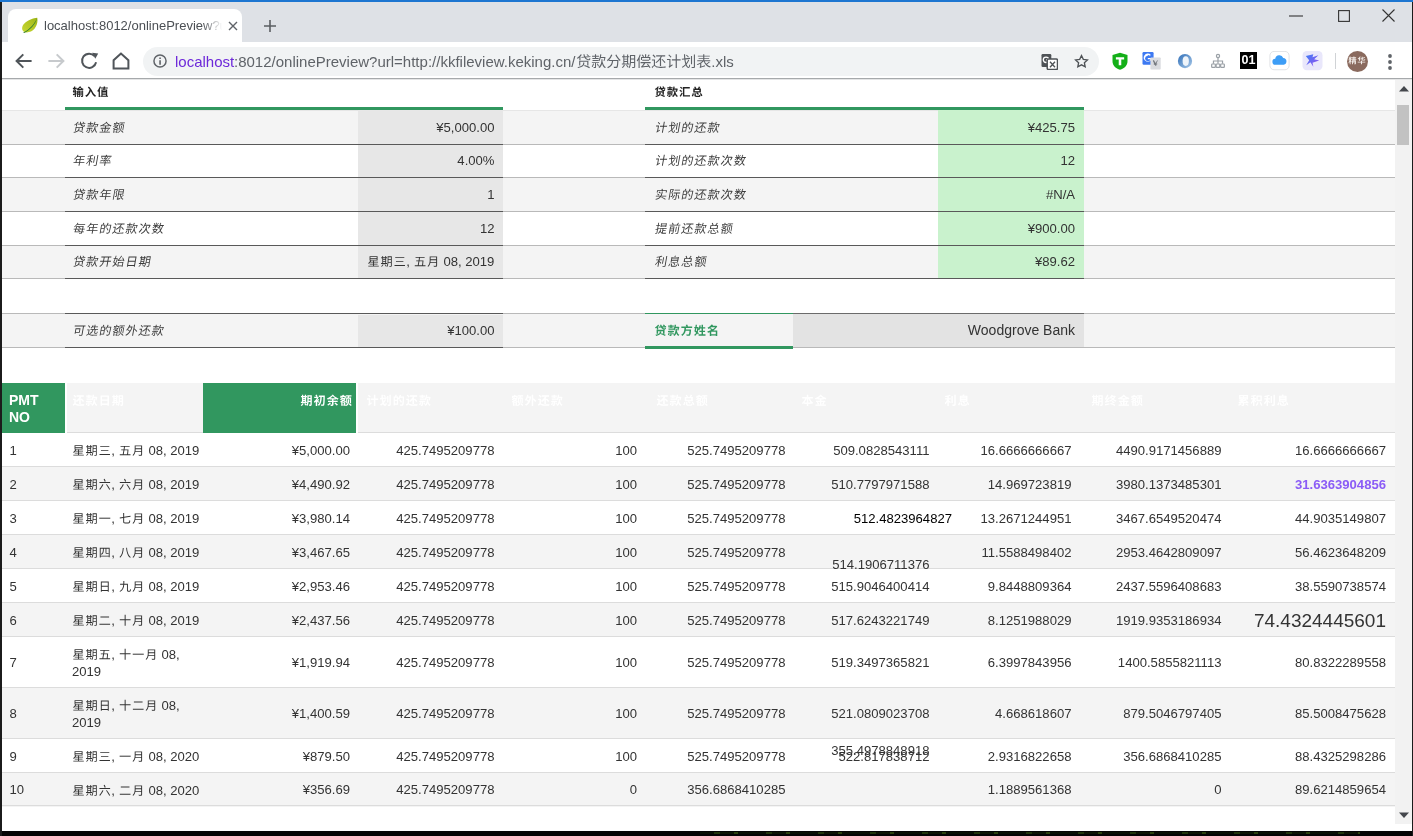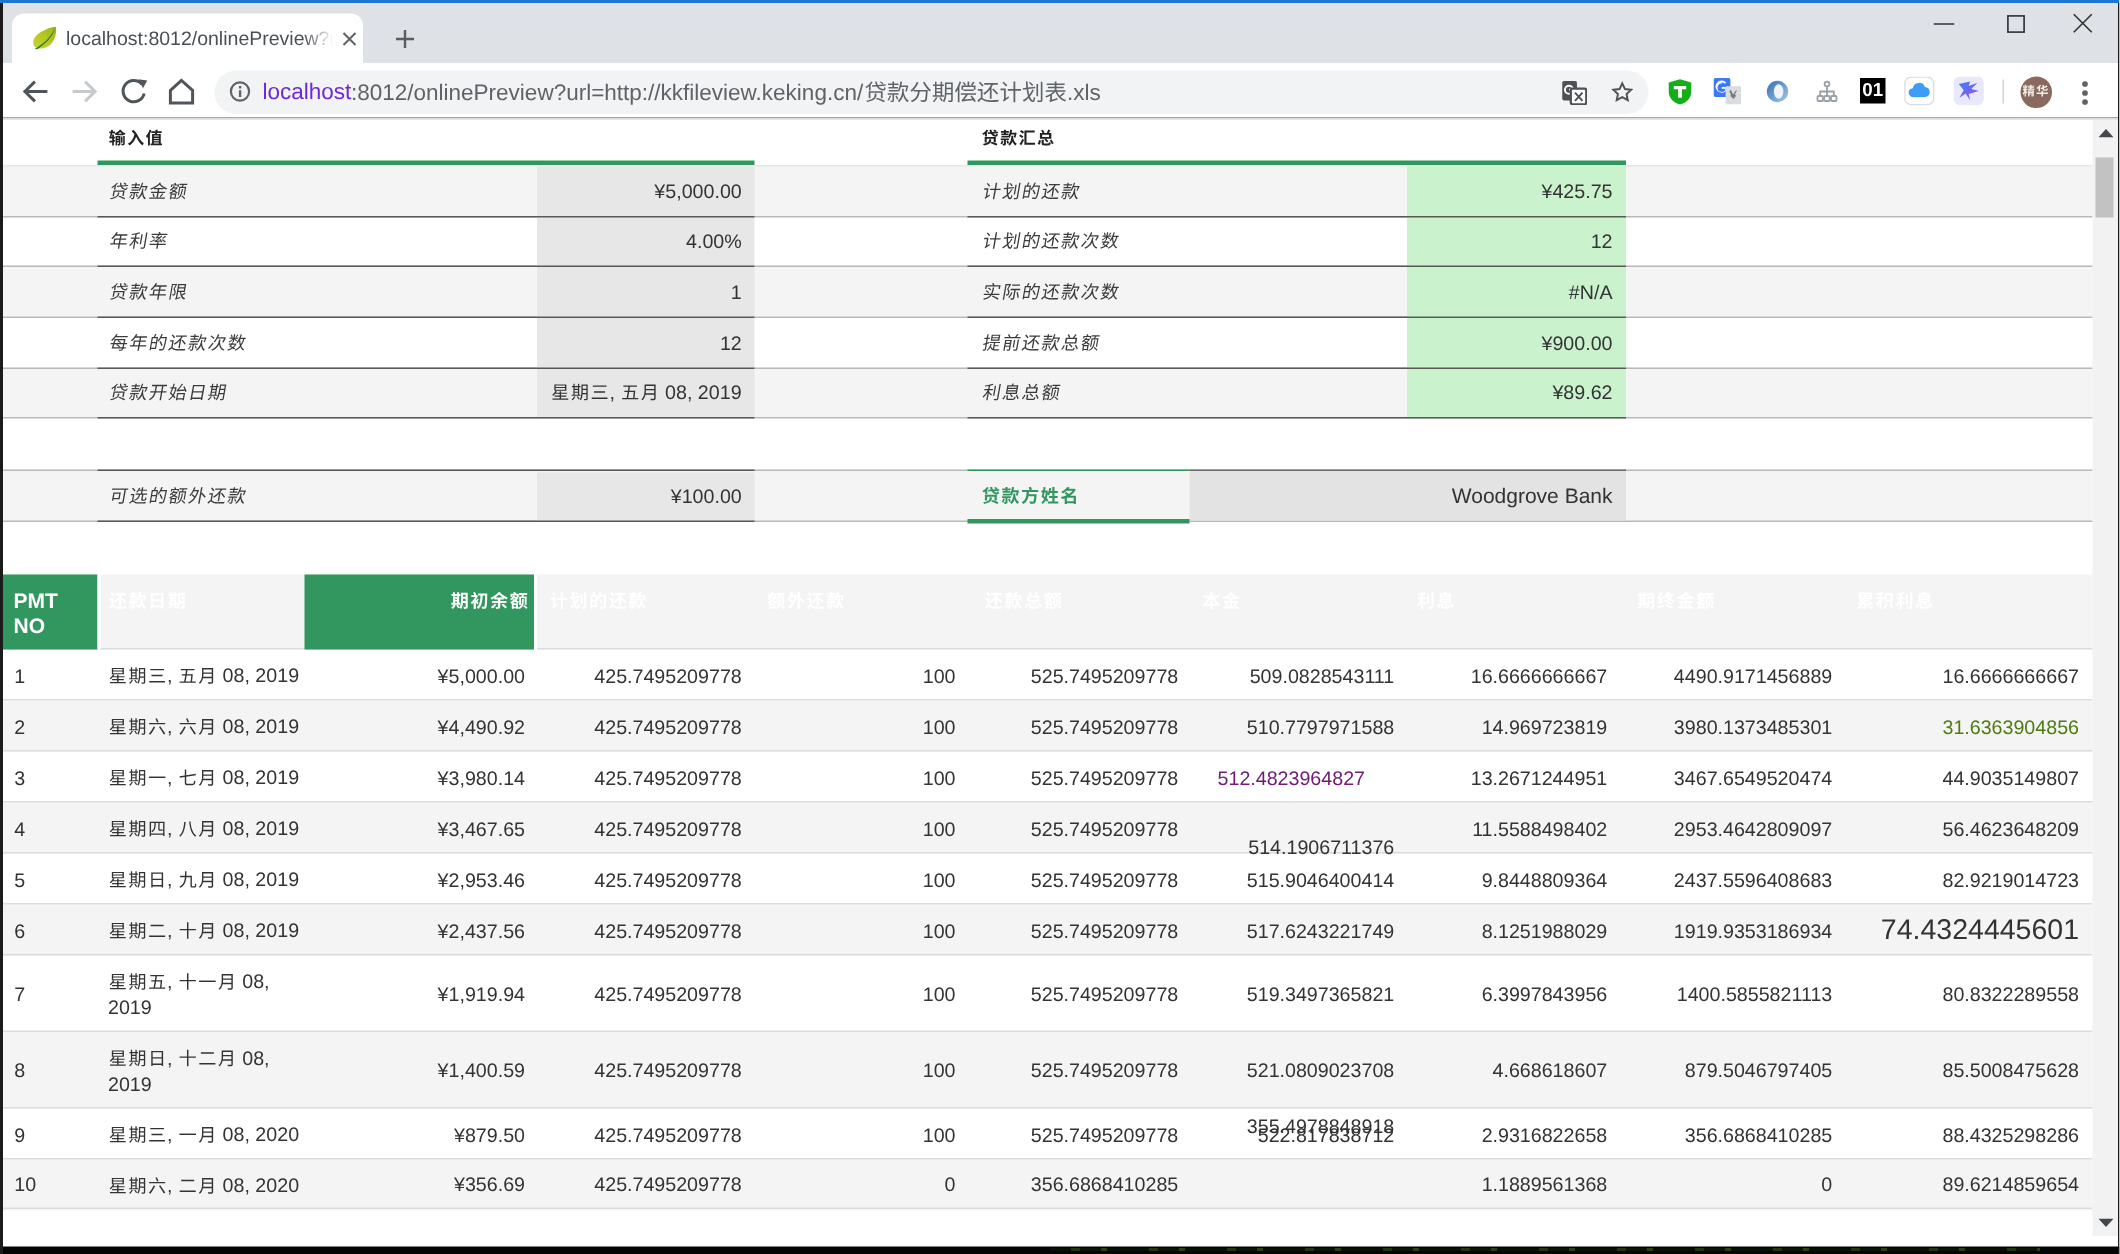--- a/index.html
+++ b/index.html
@@ -530,38 +530,38 @@
       <text x="72.78" y="0" font-size="13.1px">&nbsp;08,&nbsp;2019</text>
     </g>
   </svg>
 <div class="pa" style="right:1063.00px;top:477.70px;white-space:pre;text-align:right;font-size:13.1px;color:#333333;line-height:13.10px;">¥4,490.92</div>
 <div class="pa" style="right:918.50px;top:477.70px;white-space:pre;text-align:right;font-size:13.1px;color:#333333;line-height:13.10px;">425.7495209778</div>
 <div class="pa" style="right:776.00px;top:477.70px;white-space:pre;text-align:right;font-size:13.1px;color:#333333;line-height:13.10px;">100</div>
 <div class="pa" style="right:627.50px;top:477.70px;white-space:pre;text-align:right;font-size:13.1px;color:#333333;line-height:13.10px;">525.7495209778</div>
 <div class="pa" style="right:483.50px;top:477.70px;white-space:pre;text-align:right;font-size:13.1px;color:#333333;line-height:13.10px;">510.7797971588</div>
 <div class="pa" style="right:341.50px;top:477.70px;white-space:pre;text-align:right;font-size:13.1px;color:#333333;line-height:13.10px;">14.969723819</div>
 <div class="pa" style="right:191.50px;top:477.70px;white-space:pre;text-align:right;font-size:13.1px;color:#333333;line-height:13.10px;">3980.1373485301</div>
-<div class="pa" style="right:27.00px;top:477.70px;white-space:pre;text-align:center;font-size:13.1px;color:#4d7c0f;line-height:13.10px;">31.6363904856</div>
+<div class="pa" style="right:27.00px;top:477.70px;white-space:pre;text-align:center;font-size:13.1px;color:#8b5cf6;line-height:13.10px;font-weight:bold;">31.6363904856</div>
 <div class="pa" style="left:9.50px;top:511.70px;white-space:pre;font-size:13.1px;color:#333333;line-height:13.10px;">3</div>
 <svg class="pa" style="left:72.00px;top:508.91px;overflow:visible" width="129" height="18">
     <g fill="#333333" transform="translate(0 13.89)">
       <use href="#g1e" transform="translate(0.52 0) scale(12.052)"></use>
       <use href="#g3" transform="translate(13.62 0) scale(12.052)"></use>
       <use href="#g41" transform="translate(26.72 0) scale(12.052)"></use>
       <text x="39.30" y="0" font-size="13.1px">,&nbsp;</text>
       <use href="#g42" transform="translate(47.10 0) scale(12.052)"></use>
       <use href="#g21" transform="translate(60.20 0) scale(12.052)"></use>
       <text x="72.78" y="0" font-size="13.1px">&nbsp;08,&nbsp;2019</text>
     </g>
   </svg>
 <div class="pa" style="right:1063.00px;top:511.70px;white-space:pre;text-align:right;font-size:13.1px;color:#333333;line-height:13.10px;">¥3,980.14</div>
 <div class="pa" style="right:918.50px;top:511.70px;white-space:pre;text-align:right;font-size:13.1px;color:#333333;line-height:13.10px;">425.7495209778</div>
 <div class="pa" style="right:776.00px;top:511.70px;white-space:pre;text-align:right;font-size:13.1px;color:#333333;line-height:13.10px;">100</div>
 <div class="pa" style="right:627.50px;top:511.70px;white-space:pre;text-align:right;font-size:13.1px;color:#333333;line-height:13.10px;">525.7495209778</div>
-<div class="pa" style="right:503px;top:511.70px;white-space:pre;text-align:left;font-size:13.1px;color:#701a75;line-height:13.10px;">512.4823964827</div>
+<div class="pa" style="right:461px;top:511.70px;white-space:pre;text-align:left;font-size:13.1px;color:#000000;line-height:13.10px;">512.4823964827</div>
 <div class="pa" style="right:341.50px;top:511.70px;white-space:pre;text-align:right;font-size:13.1px;color:#333333;line-height:13.10px;">13.2671244951</div>
 <div class="pa" style="right:191.50px;top:511.70px;white-space:pre;text-align:right;font-size:13.1px;color:#333333;line-height:13.10px;">3467.6549520474</div>
 <div class="pa" style="right:27.00px;top:511.70px;white-space:pre;text-align:right;font-size:13.1px;color:#333333;line-height:13.10px;">44.9035149807</div>
 <div class="pa" style="left:9.50px;top:545.70px;white-space:pre;font-size:13.1px;color:#333333;line-height:13.10px;">4</div>
 <svg class="pa" style="left:72.00px;top:542.91px;overflow:visible" width="129" height="18">
     <g fill="#333333" transform="translate(0 13.89)">
       <use href="#g1e" transform="translate(0.52 0) scale(12.052)"></use>
       <use href="#g3" transform="translate(13.62 0) scale(12.052)"></use>
       <use href="#g43" transform="translate(26.72 0) scale(12.052)"></use>
       <text x="39.30" y="0" font-size="13.1px">,&nbsp;</text>
@@ -590,21 +590,21 @@
       <text x="72.78" y="0" font-size="13.1px">&nbsp;08,&nbsp;2019</text>
     </g>
   </svg>
 <div class="pa" style="right:1063.00px;top:579.70px;white-space:pre;text-align:right;font-size:13.1px;color:#333333;line-height:13.10px;">¥2,953.46</div>
 <div class="pa" style="right:918.50px;top:579.70px;white-space:pre;text-align:right;font-size:13.1px;color:#333333;line-height:13.10px;">425.7495209778</div>
 <div class="pa" style="right:776.00px;top:579.70px;white-space:pre;text-align:right;font-size:13.1px;color:#333333;line-height:13.10px;">100</div>
 <div class="pa" style="right:627.50px;top:579.70px;white-space:pre;text-align:right;font-size:13.1px;color:#333333;line-height:13.10px;">525.7495209778</div>
 <div class="pa" style="right:483.50px;top:579.70px;white-space:pre;text-align:right;font-size:13.1px;color:#333333;line-height:13.10px;">515.9046400414</div>
 <div class="pa" style="right:341.50px;top:579.70px;white-space:pre;text-align:right;font-size:13.1px;color:#333333;line-height:13.10px;">9.8448809364</div>
 <div class="pa" style="right:191.50px;top:579.70px;white-space:pre;text-align:right;font-size:13.1px;color:#333333;line-height:13.10px;">2437.5596408683</div>
-<div class="pa" style="right:27.00px;top:579.70px;white-space:pre;text-align:right;font-size:13.1px;color:#333333;line-height:13.10px;">82.9219014723</div>
+<div class="pa" style="right:27.00px;top:579.70px;white-space:pre;text-align:right;font-size:13.1px;color:#333333;line-height:13.10px;">38.5590738574</div>
 <div class="pa" style="left:9.50px;top:613.70px;white-space:pre;font-size:13.1px;color:#333333;line-height:13.10px;">6</div>
 <svg class="pa" style="left:72.00px;top:610.91px;overflow:visible" width="129" height="18">
     <g fill="#333333" transform="translate(0 13.89)">
       <use href="#g1e" transform="translate(0.52 0) scale(12.052)"></use>
       <use href="#g3" transform="translate(13.62 0) scale(12.052)"></use>
       <use href="#g46" transform="translate(26.72 0) scale(12.052)"></use>
       <text x="39.30" y="0" font-size="13.1px">,&nbsp;</text>
       <use href="#g47" transform="translate(47.10 0) scale(12.052)"></use>
       <use href="#g21" transform="translate(60.20 0) scale(12.052)"></use>
       <text x="72.78" y="0" font-size="13.1px">&nbsp;08,&nbsp;2019</text>

